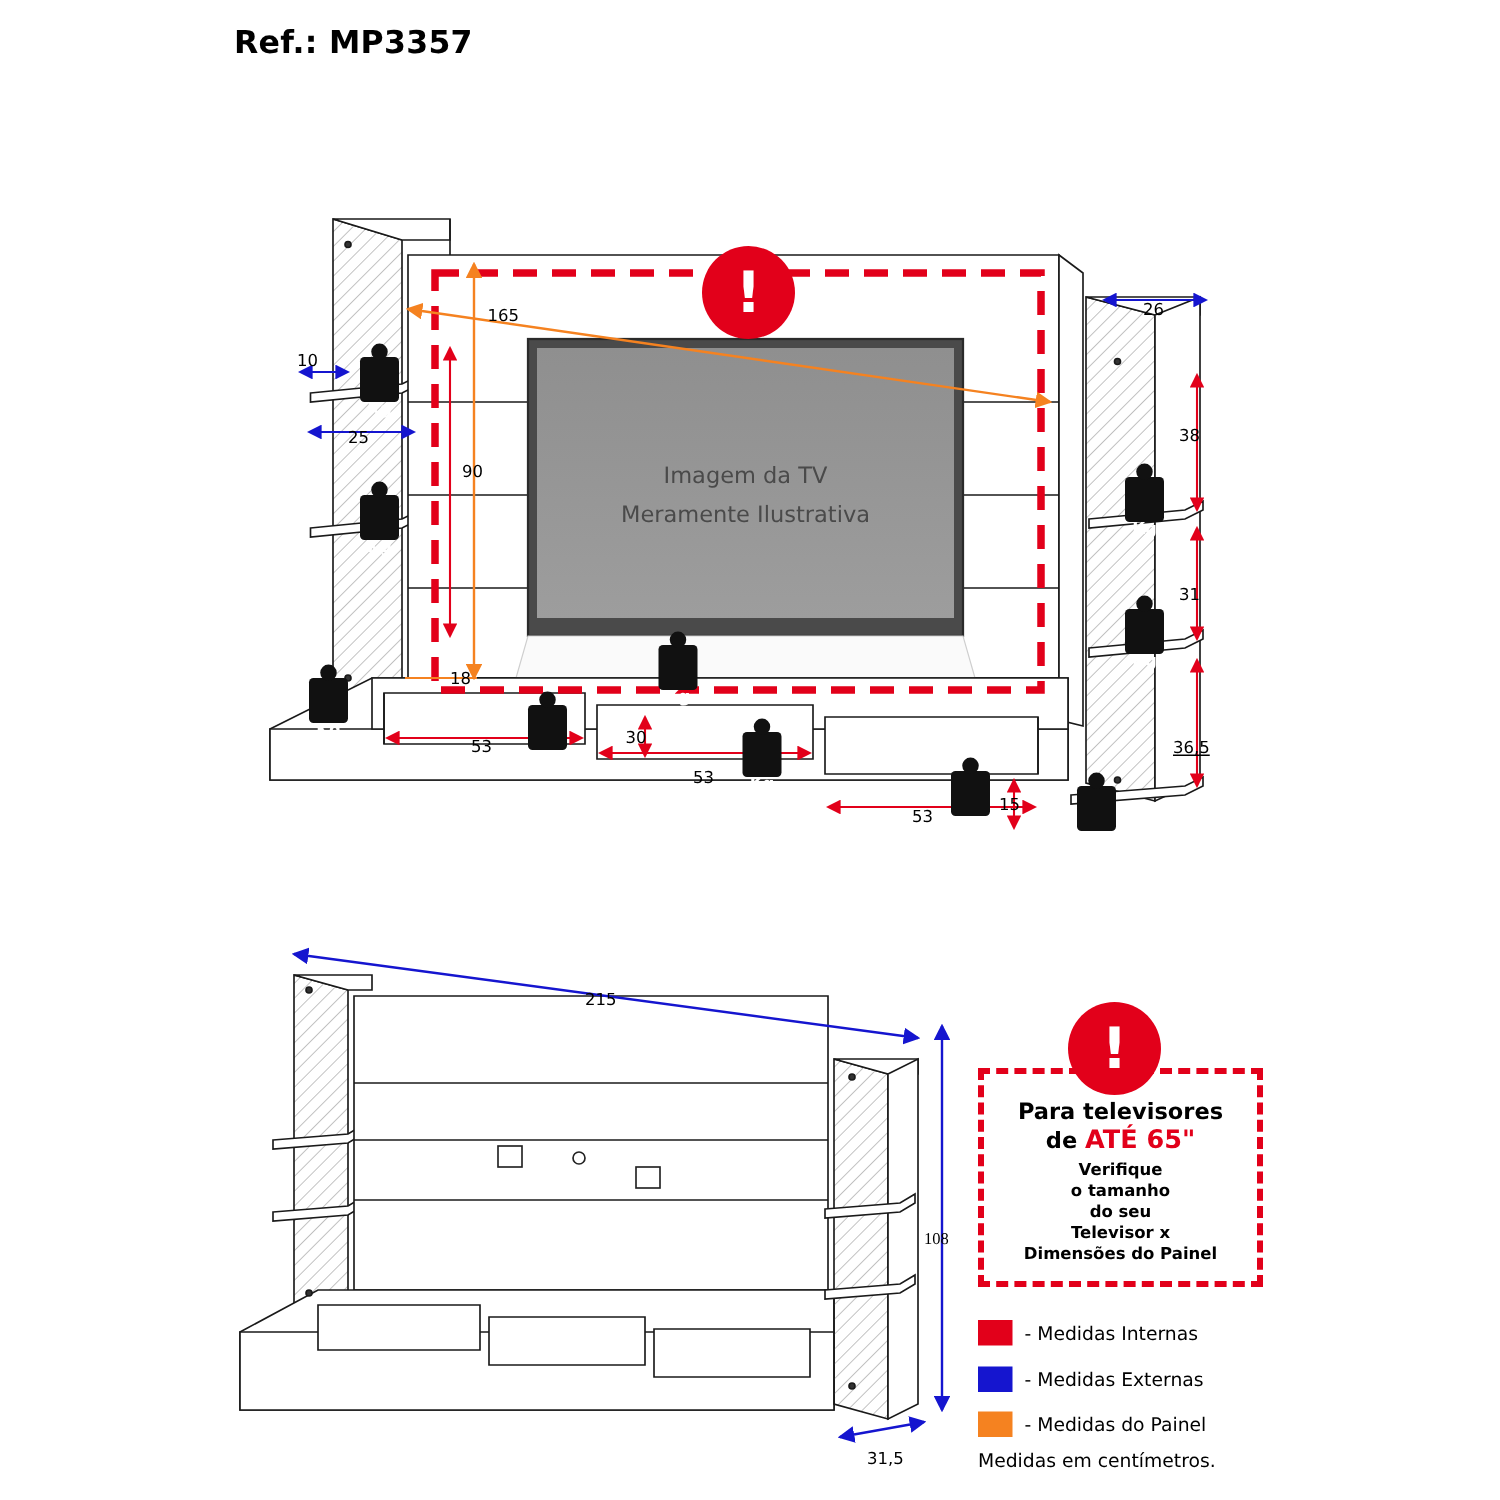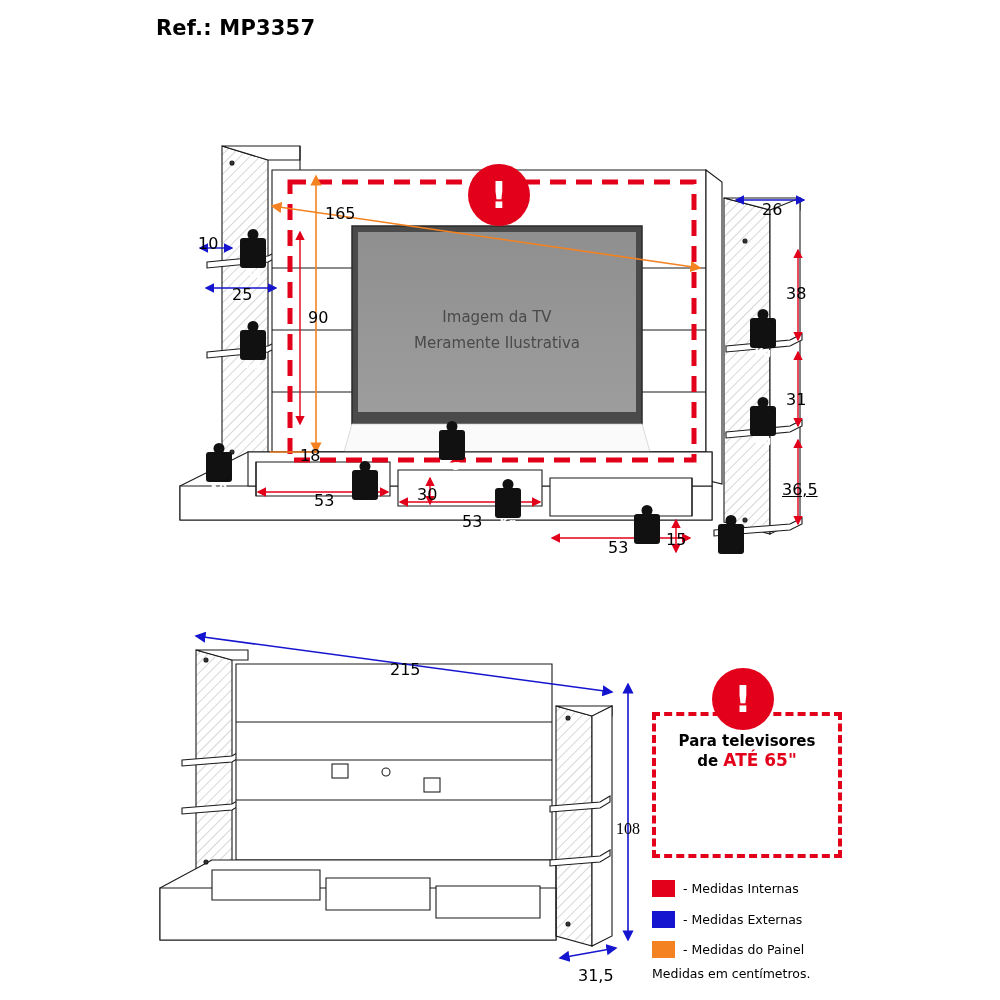--- a/index.html
+++ b/index.html
@@ -12,21 +12,21 @@
     position:relative;
     overflow:hidden;
   }
   .abs { position:absolute; }
   #ref-title {
     left:156px; top:16px;
     font-size:21px; font-weight:bold;
     letter-spacing:0.2px;
   }
   svg { position:absolute; left:0; top:0; }
-  .dim-txt { font-size:16px; font-family:"DejaVu Sans", sans-serif; }
+  .dim-txt { font-size:11px; font-family:"DejaVu Sans", sans-serif; }
   .tv-txt { font-size:15px; fill:#4a4a4a; font-family:"DejaVu Sans", sans-serif; }
 
   
   .kg {
     position:absolute;
     width:26px; height:30px;
     background:#111;
     color:#fff;
     border-radius:3px;
     font-size:11px; font-weight:bold;
@@ -240,21 +240,21 @@
 <div class="abs dim-txt" style="left:232px; top:285px; color:#000;">25</div>
 <div class="abs dim-txt" style="left:300px; top:446px; color:#000;text-align:right;">18</div>
 <div class="abs dim-txt" style="left:314px; top:491px; color:#000;">53</div>
 <div class="abs dim-txt" style="left:417px; top:485px; color:#000;">30</div>
 <div class="abs dim-txt" style="left:462px; top:512px; color:#000;">53</div>
 <div class="abs dim-txt" style="left:608px; top:538px; color:#000;">53</div>
 <div class="abs dim-txt" style="left:666px; top:530px; color:#000;">15</div>
 <div class="abs dim-txt" style="left:762px; top:200px; color:#000;">26</div>
 <div class="abs dim-txt" style="left:786px; top:284px; color:#000;">38</div>
 <div class="abs dim-txt" style="left:786px; top:390px; color:#000;text-align:right;">31</div>
-<div class="abs dim-txt" style="left:782px; top:480px; color:#000;text-decoration:underline;">36,5</div>
+<div class="abs dim-txt" style="left:782px; top:492px; color:#000;text-decoration:underline;">36,5</div>
 
 <div class="abs dim-txt" style="left:390px; top:660px; color:#000;">215</div>
 <div class="abs dim-txt" style="left:616px; top:820px; color:#000;font-family:Liberation Serif, serif;">108</div>
 <div class="abs dim-txt" style="left:578px; top:966px; color:#000;text-align:center;">31,5</div>
 
 <div class="kg" style="left:240px; top:238px;">
   <span class="n">1</span>
   <span class="u">Kg</span>
 </div>
 <div class="kg" style="left:240px; top:330px;">
@@ -297,20 +297,27 @@
 <div class="excl" style="left:468px; top:164px; width:62px; height:62px; font-size:38px;">
     <span>!</span>
   </div>
 <div class="excl" style="left:712px; top:668px; width:62px; height:62px; font-size:38px;">
     <span>!</span>
   </div>
 
 <div id="warn-box" class="abs">
   <div class="l1">Para televisores</div>
   <div class="l2"><span>de </span><span class="big">ATÉ 65"</span></div>
+  <div class="l3">
+    <div>Verifique</div>
+    <div>o tamanho</div>
+    <div>do seu</div>
+    <div>Televisor x</div>
+    <div>Dimensões do Painel</div>
+  </div>
 </div>
 
 <div class="legend-row" style="top:880px;">
   <span class="legend-sw" style="background:#e2001a;"></span>
   <span>- Medidas Internas</span>
 </div>
 <div class="legend-row" style="top:911px;">
   <span class="legend-sw" style="background:#1515cf;"></span>
   <span>- Medidas Externas</span>
 </div>

